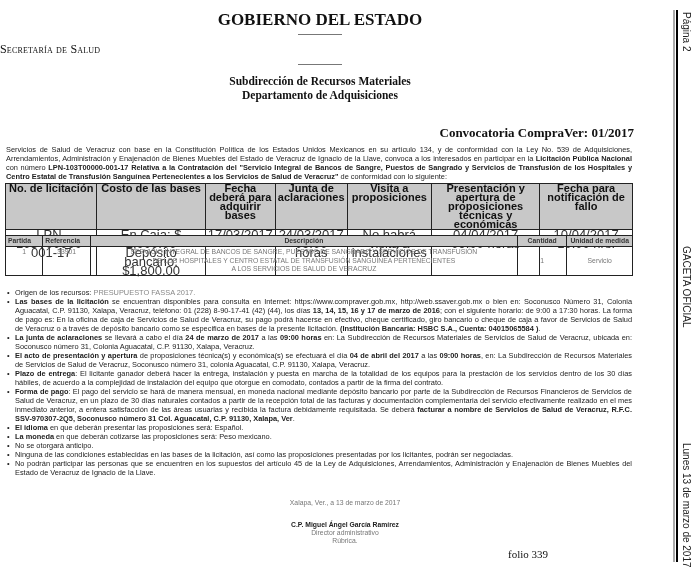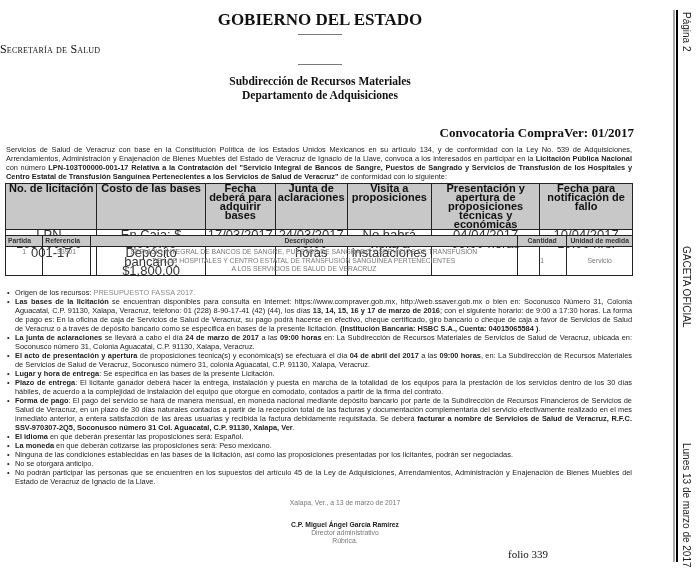--- a/index.html
+++ b/index.html
@@ -106,27 +106,26 @@
       <td>Servicio</td>
     </tr>
   </tbody>
     </table>
 
   <ul class="bullets">
     <li><span>Origen de los recursos:</span> <span class="gray">PRESUPUESTO FASSA 2017.</span></li>
     <li><b>Las bases de la licitación</b><span> se encuentran disponibles para consulta en Internet: https://www.compraver.gob.mx,   http://web.ssaver.gob.mx  o bien en: Soconusco Número 31, Colonia Aguacatal, C.P. 91130, Xalapa, Veracruz, teléfono: 01 (228) 8-90-17-41  (42)  (44), los días </span><b>13, 14, 15, 16 y 17 de marzo de 2016</b><span>; con el siguiente horario: de 9:00 a 17:30 horas. La forma de pago es: En la oficina de caja de Servicios de Salud de Veracruz, su pago podrá hacerse en efectivo, cheque certificado, giro bancario o cheque de caja a favor de Servicios de Salud de Veracruz o a través de depósito bancario como se especifica en bases de la presente licitación. </span><b>(Institución Bancaria: HSBC S.A., Cuenta: 04015065584 )</b><span>.</span></li>
     <li><b>La junta de aclaraciones</b><span> se llevará a cabo el día </span><b>24 de marzo de 2017</b><span> a las </span><b>09:00 horas</b><span> en: La Subdirección de Recursos Materiales de Servicios de Salud de Veracruz, ubicada en: Soconusco número 31, Colonia Aguacatal, C.P. 91130, Xalapa, Veracruz.</span></li>
     <li><b>El acto de presentación y apertura</b><span> de proposiciones técnica(s) y económica(s) se efectuará el día </span><b>04 de abril del 2017</b><span> a las </span><b>09:00 horas</b><span>, en: La Subdirección de Recursos Materiales de Servicios de Salud de Veracruz, Soconusco número 31, colonia Aguacatal, C.P. 91130, Xalapa, Veracruz.</span></li>
-    <li><b>Lugar y hora de entrega</b><span>: Se especifica en las bases de la presente Licitación.</span></li>
     <li><b>Plazo de entrega</b><span>: El licitante ganador deberá hacer la entrega, instalación y puesta en marcha de la totalidad de los equipos para la prestación de los servicios dentro de los 30 días hábiles, de acuerdo a la complejidad de instalación del equipo que otorgue en comodato, contados a partir de la firma del contrato.</span></li>
     <li><b>Forma de pago</b><span>: El pago del servicio se hará de manera mensual, en moneda nacional mediante depósito bancario por parte de la Subdirección de Recursos Financieros de Servicios de Salud de Veracruz, en un plazo de 30 días naturales contados a partir de la recepción total de las facturas y documentación complementaria del servicio efectivamente realizado en el mes inmediato anterior, a entera satisfacción de las áreas usuarias y recibida la factura debidamente requisitada. Se deberá </span><b>facturar a nombre de Servicios de Salud de Veracruz, R.F.C. SSV-970307-2Q5, Soconusco número 31 Col. Aguacatal,  C.P. 91130, Xalapa, Ver</b><span>.</span></li>
     <li><b>El idioma</b><span> en que deberán presentar las proposiciones será: Español.</span></li>
     <li><b>La moneda</b><span> en que deberán cotizarse las proposiciones será: Peso mexicano.</span></li>
+    <li><span>No se otorgará anticipo.</span></li>
     <li><span>Ninguna de las condiciones establecidas en las bases de la licitación, así como las proposiciones presentadas por los licitantes, podrán ser negociadas.</span></li>
-    <li><span>No se otorgará anticipo.</span></li>
     <li><span>No podrán participar las personas que se encuentren en los supuestos del artículo 45 de la Ley de Adquisiciones, Arrendamientos, Administración y Enajenación de Bienes Muebles del Estado de Veracruz de Ignacio de la Llave.</span></li>
   </ul>
 
   <div class="place">Xalapa, Ver., a 13 de marzo de 2017</div>
   <div class="sig">
     <div class="name">C.P. Miguel Ángel García Ramírez</div>
     <div>Director administrativo</div>
     <div>Rúbrica.</div>
   </div>
   <div class="folio serif">folio 339</div>

